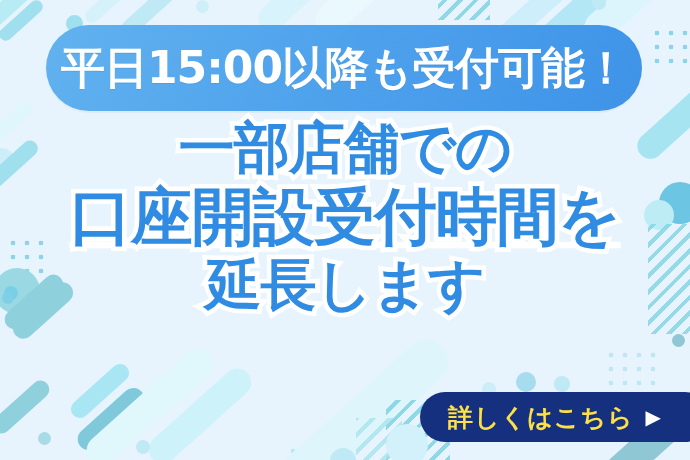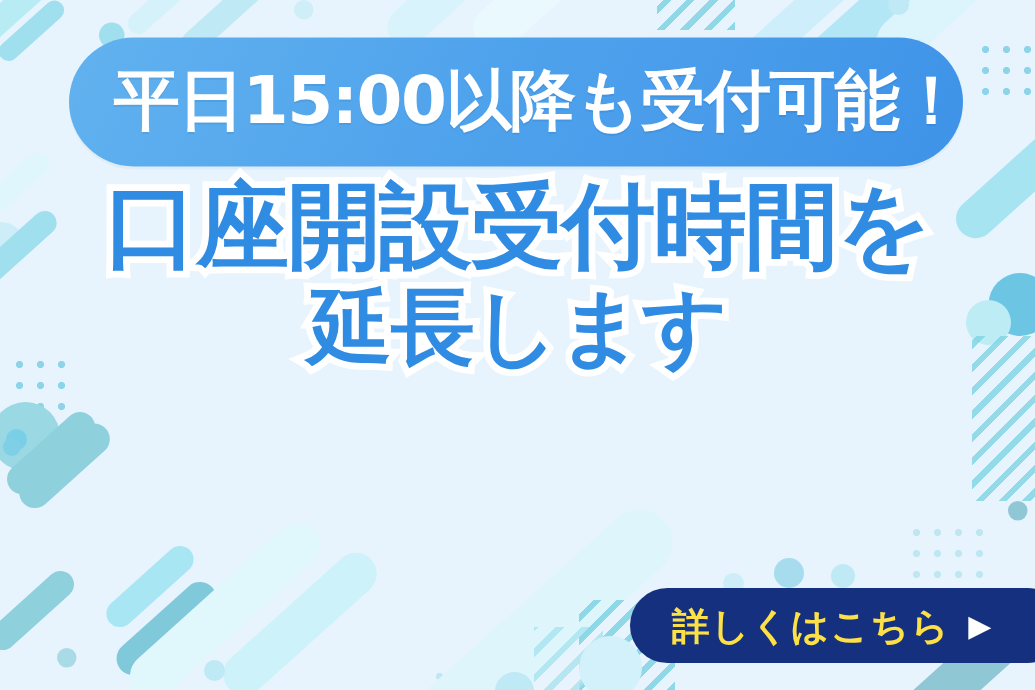--- a/index.html
+++ b/index.html
@@ -42,21 +42,21 @@
     background-image:radial-gradient(#bfe7f2 2.2px, rgba(255,255,255,0) 2.6px);
     background-size:14px 14px;
   }
 
   
   #badge{
     position:absolute;left:46px;top:25px;width:596px;height:86px;
     border-radius:46px;
     background:linear-gradient(118deg,#62b2ef 0%,#4ea2ec 48%,#3f93e8 100%);
     box-shadow:0 2px 0 rgba(0,0,0,0.03);
-    display:flex;align-items:center;justify-content:flex-end;
+    display:flex;align-items:center;justify-content:center;
     z-index:5;
   }
   #badge-text{
     color:#ffffff;
     font-size:44px;
     font-weight:bold;
     letter-spacing:-1px;
     white-space:nowrap;
     line-height:1;
     text-shadow:0 1px 0 rgba(0,60,120,.10);
@@ -72,21 +72,21 @@
     color:#2f8ce2;
     font-weight:bold;
     line-height:1.08;
     white-space:nowrap;
     -webkit-text-stroke:9px #ffffff;
     paint-order:stroke fill;
     text-shadow:
        0 0 1px #fff, 0 0 2px #fff;
   }
   .hl-1{font-size:56px;margin-bottom:6px;letter-spacing:-1px;}
-  .hl-2{font-size:62px;margin-bottom:4px;letter-spacing:-1px;}
+  .hl-2{font-size:62px;margin-bottom:4px;letter-spacing:-1px;text-decoration:underline;}
   .hl-3{font-size:56px;letter-spacing:-1px;}
 
   
   #cta{
     position:absolute;left:420px;top:392px;width:290px;height:50px;
     background:#15307e;
     border-radius:25px;
     display:flex;align-items:center;
     z-index:7;
     cursor:pointer;
@@ -172,20 +172,21 @@
     <div class="circle" style="left:516px;top:372px;width:20px;height:20px;background:#a7dcee;"></div>
     <div class="circle" style="left:482px;top:382px;width:14px;height:14px;background:#cdeef8;"></div>
 
   </div>
 
   <div id="badge">
     <span id="badge-text">平日15:00以降も受付可能！</span>
   </div>
 
   <div id="headline">
+    <span class="hl hl-1">一部店舗での</span>
     <span class="hl hl-2">口座開設受付時間を</span>
     <span class="hl hl-3">延長します</span>
   </div>
 
   <div id="cta">
     <span id="cta-label">詳しくはこちら</span>
     <span id="cta-arrow">▶</span>
   </div>
 
 </div>

